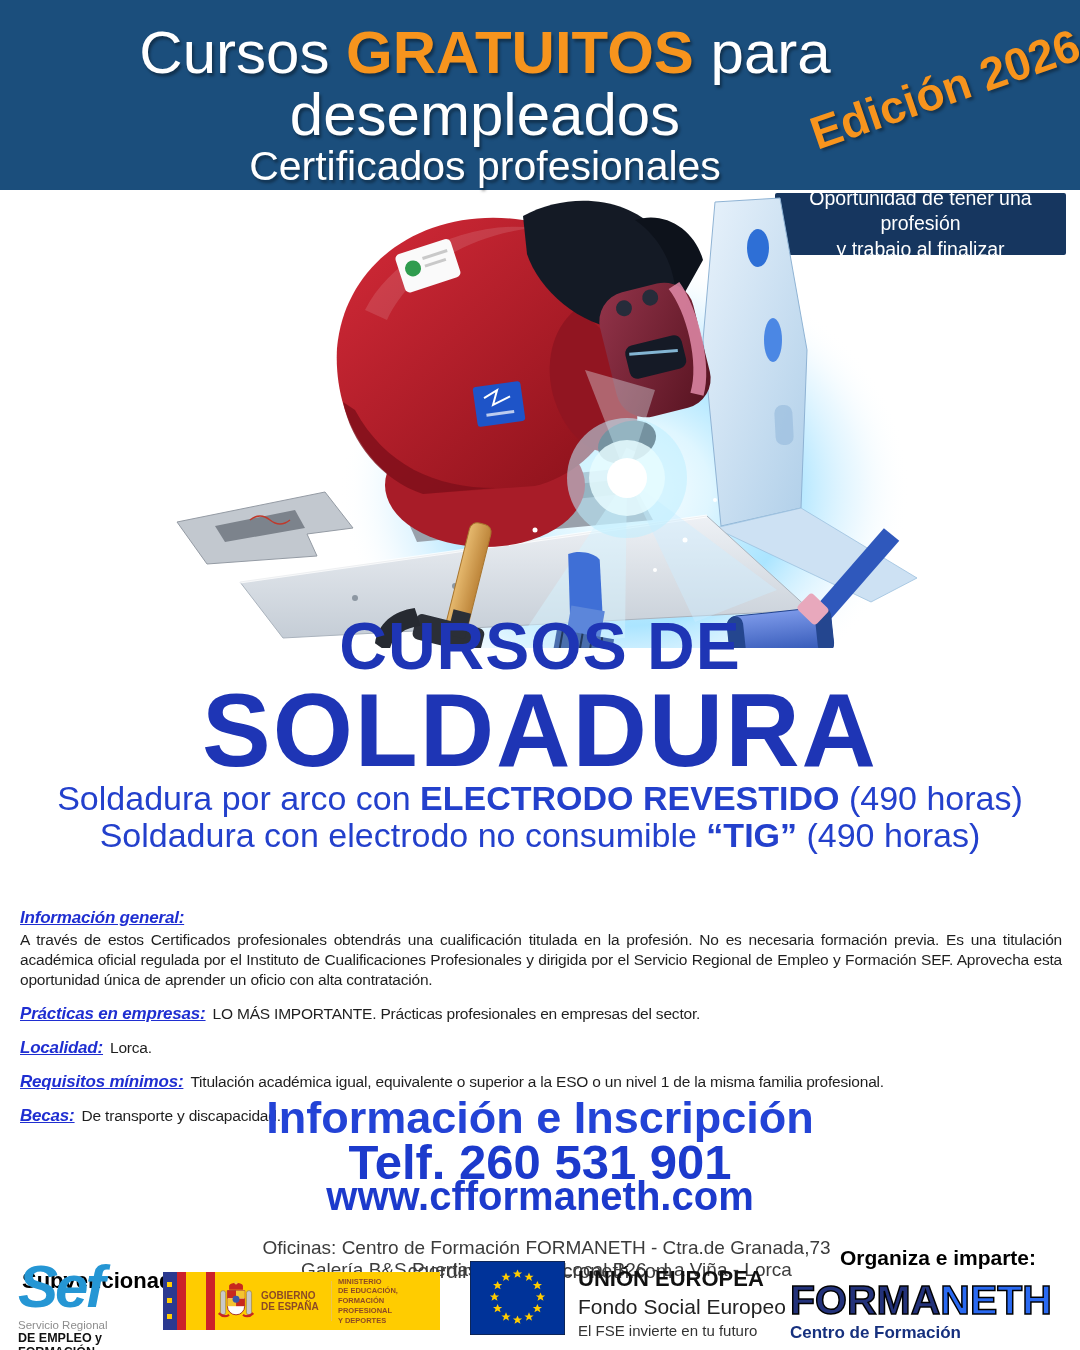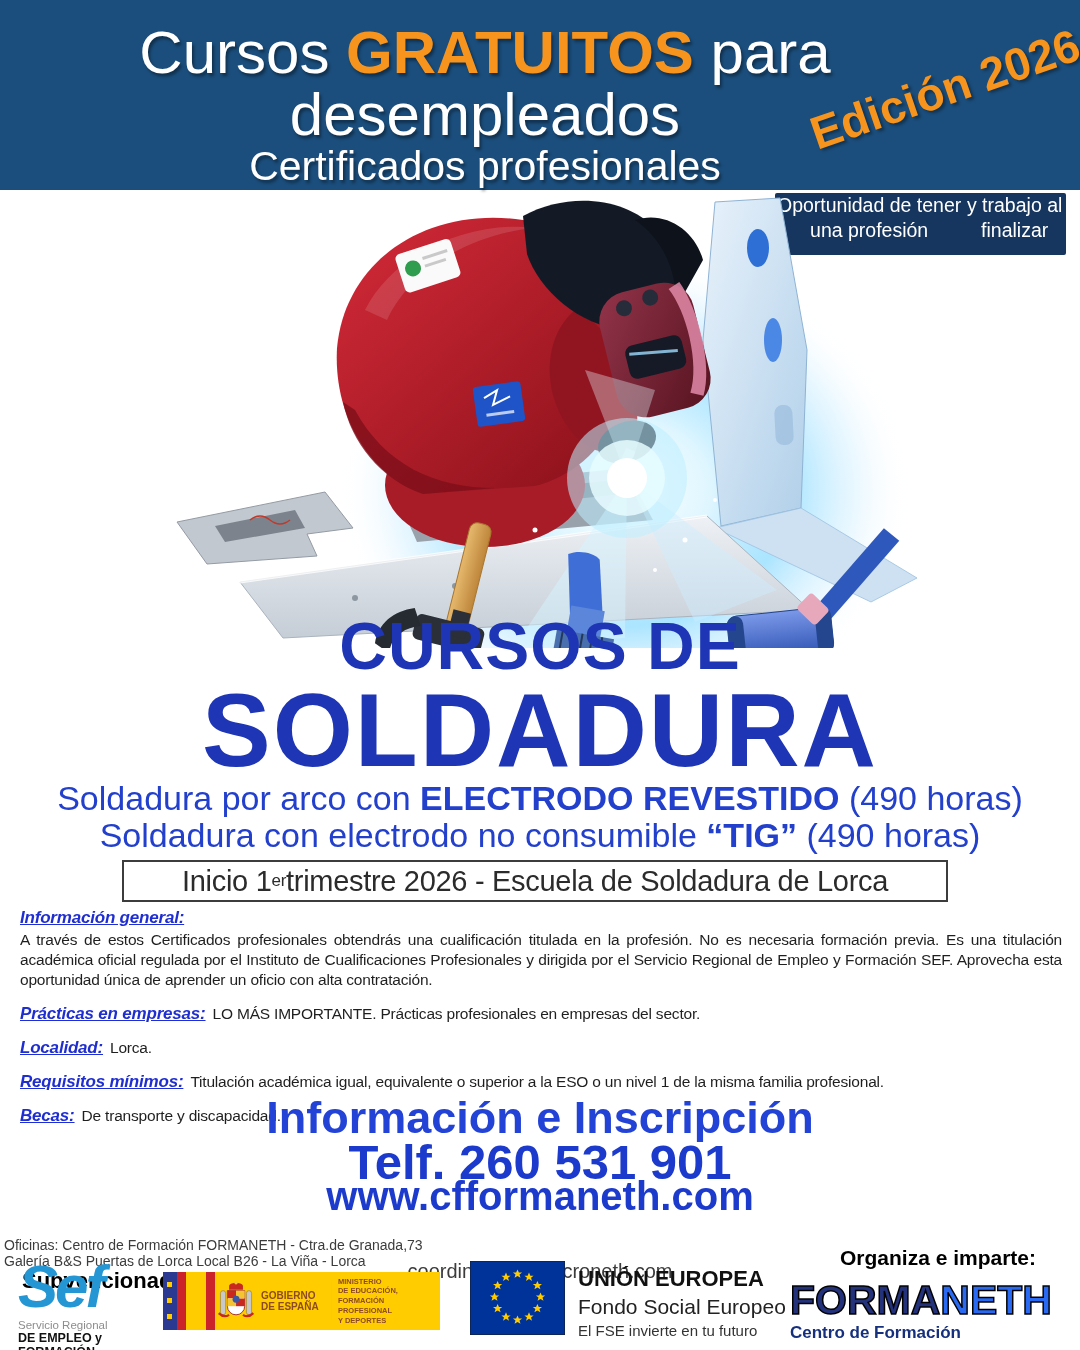--- a/index.html
+++ b/index.html
@@ -15,21 +15,21 @@
   .h-line1 { top:18px; font-size:60px; }
   .h-line2 { top:80px; font-size:60px; }
   .h-line3 { top:143px; font-size:41px; }
   .hl-orange { color:#f7941d; font-weight:800; }
   .edition { position:absolute; left:795px; top:62px; width:300px; text-align:center;
              transform:rotate(-19deg); color:#f7941d; font-size:46px; font-weight:800;
              text-shadow:2px 3px 3px rgba(0,0,0,.35); white-space:nowrap; }
   
   .note { position:absolute; left:775px; top:193px; width:291px; height:62px; background:#16365f;
           color:#fff; font-size:19.5px; line-height:1.3; text-align:center;
-          display:flex; flex-direction:row; justify-content:center; border-radius:2px; }
+          display:flex; flex-direction:column; justify-content:center; border-radius:2px; }
   
   .hero { position:absolute; left:155px; top:190px; width:770px; height:458px; }
   
   .kicker { position:absolute; left:0; right:0; top:608px; text-align:center;
             font-size:66px; font-weight:800; color:#1e35b5; letter-spacing:1px; }
   .big-title { position:absolute; left:0; right:0; top:672px; text-align:center;
                font-size:103px; font-weight:800; color:#1e35b5; letter-spacing:2px; }
   .subline { position:absolute; left:0; right:0; text-align:center; font-size:34px;
              color:#2340cc; font-weight:400; white-space:nowrap; }
   .subline b { font-weight:800; }
@@ -48,22 +48,22 @@
   .sec-general .lbl { display:inline-block; margin-bottom:2px; }
   .sec p { margin:0; text-align:justify; }
   .sec { margin-bottom:14px; }
   .sec-line { margin-bottom:14px; min-height:20px; }
   .c-heading { position:absolute; left:0; right:0; top:1092px; text-align:center;
                font-size:45px; font-weight:600; color:#2343d6; }
   .c-phone { position:absolute; left:0; right:0; top:1134px; text-align:center;
              font-size:49px; font-weight:800; color:#1c3acc; }
   .c-web { position:absolute; left:0; right:0; top:1174px; text-align:center;
            font-size:40px; font-weight:800; color:#1c3acc; text-decoration:none; }
-  .c-office { position:absolute; left:4px; right:0; top:1201px; text-align:left;
-              font-size:14px; line-height:1.15; color:#3c3c3c; font-weight:500; padding-top:36px; }
+  .c-office { position:absolute; left:13px; right:0; top:1201px; text-align:center;
+              font-size:19px; line-height:1.15; color:#3c3c3c; font-weight:500; padding-top:36px; }
   .c-email { position:absolute; left:0; right:0; top:1238px; padding-top:22px; text-align:center;
              font-size:20px; color:#3c3c3c; font-weight:500; text-decoration:none; display:block; }
   
   .sponsored { position:absolute; left:22px; top:1240px; font-size:22px; font-weight:800; color:#000;margin-top:28px; }
   .organizer { position:absolute; left:828px; top:1246px; width:220px; text-align:center;
                font-size:21px; font-weight:800; color:#000; }
   .sef { position:absolute; left:18px; top:1258px; width:150px; }
   .sef-name { font-size:60px; font-weight:700; font-style:italic; color:#2596d4; letter-spacing:-3px;
               line-height:.95; }
   .sef-l1 { font-size:11.5px; color:#8d8d8d; margin-top:4px; }
@@ -239,25 +239,20 @@
       <rect x="660" y="420" width="16" height="46" rx="8" fill="#24468f"></rect>
       <rect x="648" y="408" width="22" height="26" rx="4" fill="#e8a8bc" transform="rotate(-40 659 421)"></rect>
     </g>
   </svg>
 
   <div class="kicker">CURSOS DE</div>
   <div class="big-title">SOLDADURA</div>
   <div class="subline subline1"><span>Soldadura por arco con </span><b>ELECTRODO REVESTIDO</b><span> (490 horas)</span></div>
   <div class="subline subline2"><span>Soldadura con electrodo no consumible </span><b>“TIG”</b><span> (490 horas)</span></div>
 
-  <div class="start-box">
-    <span>Inicio 1</span>
-      <sup>er</sup>
-      <span> trimestre 2026 - Escuela de Soldadura de Lorca</span>
-  </div>
 
   <div class="info">
     <div class="sec sec-general">
       <span class="lbl">Información general:</span>
       <p>A través de estos Certificados profesionales obtendrás una cualificación titulada en la profesión. No es necesaria formación previa. Es una titulación académica oficial regulada por el Instituto de Cualificaciones Profesionales y dirigida por el Servicio Regional de Empleo y Formación SEF. Aprovecha esta oportunidad única de aprender un oficio con alta contratación.</p>
     </div>
     <div class="sec-line">
       <span class="lbl">Prácticas en empresas:</span><span>LO MÁS IMPORTANTE. Prácticas profesionales en empresas del sector.</span>
     </div>
     <div class="sec-line">

